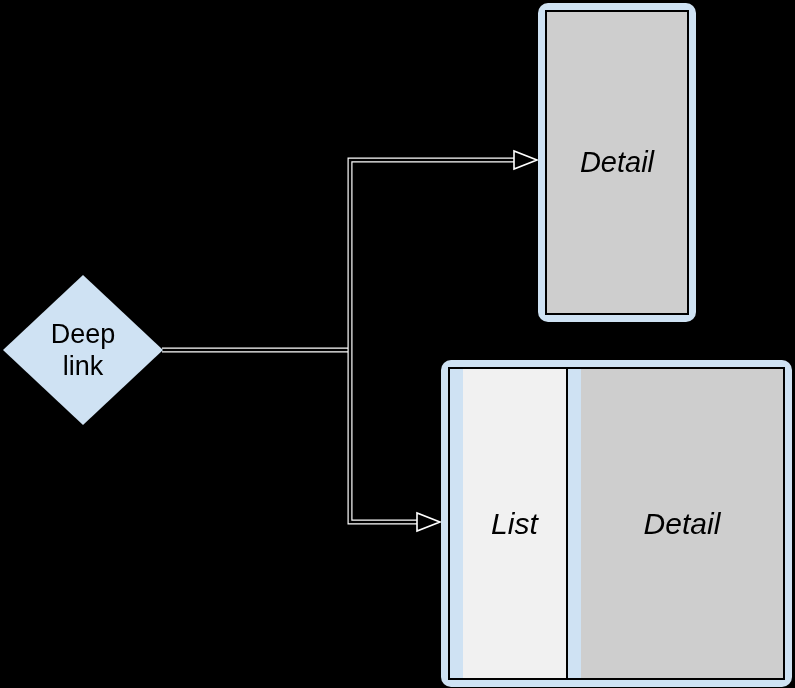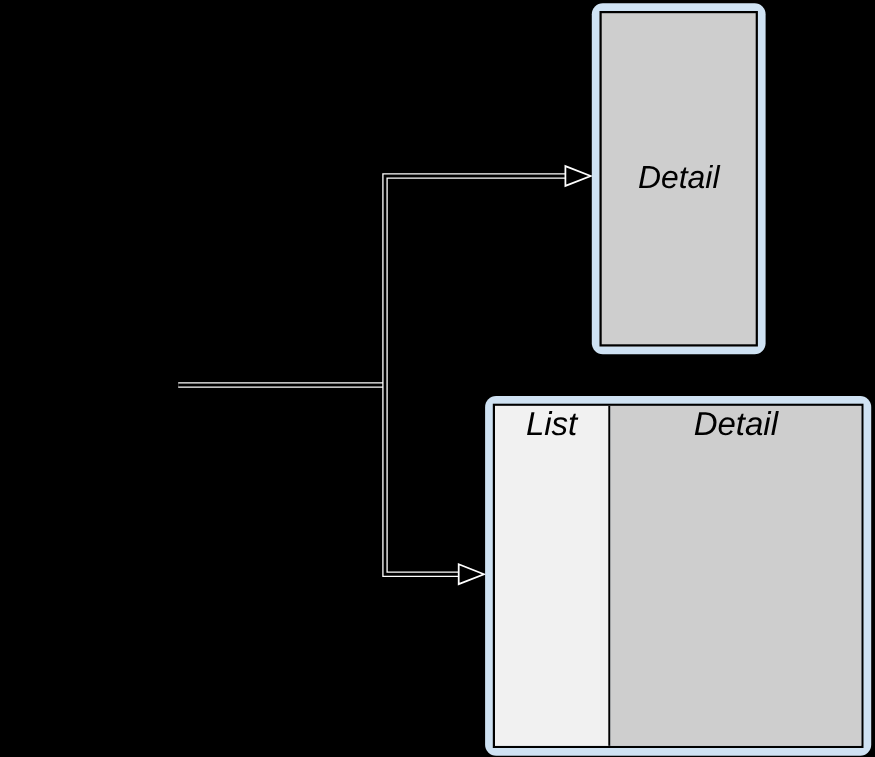--- a/index.html
+++ b/index.html
@@ -42,21 +42,21 @@
   .phone{left:538px;top:3px;width:158px;height:319px;}
   .tablet{left:441px;top:360px;width:351px;height:327px;}
 
   .screen{
     position:absolute;inset:7px;
     border:2px solid var(--ink);
     background:var(--detail-gray);
     display:flex;align-items:center;justify-content:center;
   }
   .tablet .screen{padding:0;background:none;align-items:stretch;justify-content:flex-start;}
-  .pane{display:flex;justify-content:center;}
+  .pane{display:flex;align-items:center;justify-content:center;margin-left:13px;}
   .pane-list{width:31.5%;background:var(--list-gray);border-right:2px solid var(--ink);}
   .pane-detail{flex:1;background:var(--detail-gray);}
   .screen-label{font-size:30px;color:var(--ink);}
 </style>
 </head>
 <body>
 
 <div class="canvas">
 
   <svg class="connectors" viewBox="0 0 795 688" xmlns="http://www.w3.org/2000/svg" aria-hidden="true">
@@ -64,20 +64,23 @@
     <path class="casing" d="M162 350 L350 350"></path>
     <path class="core" d="M162 350 L350 350"></path>
 
     <path class="casing" d="M516 160 L350 160 L350 522 L419 522"></path>
     <path class="core" d="M516 160 L350 160 L350 522 L419 522"></path>
 
     <polygon class="arrowhead" points="537,160 514,151 514,169"></polygon>
     <polygon class="arrowhead" points="440,522 417,513 417,531"></polygon>
   </svg>
 
+  <div class="diamond">
+    <div class="diamond-label">Deep link</div>
+  </div>
 
   <div class="device phone">
     <div class="screen">
       <span class="screen-label" style="font-size:29px">Detail</span>
     </div>
   </div>
 
   <div class="device tablet">
     <div class="screen">
       <div class="pane pane-list">

